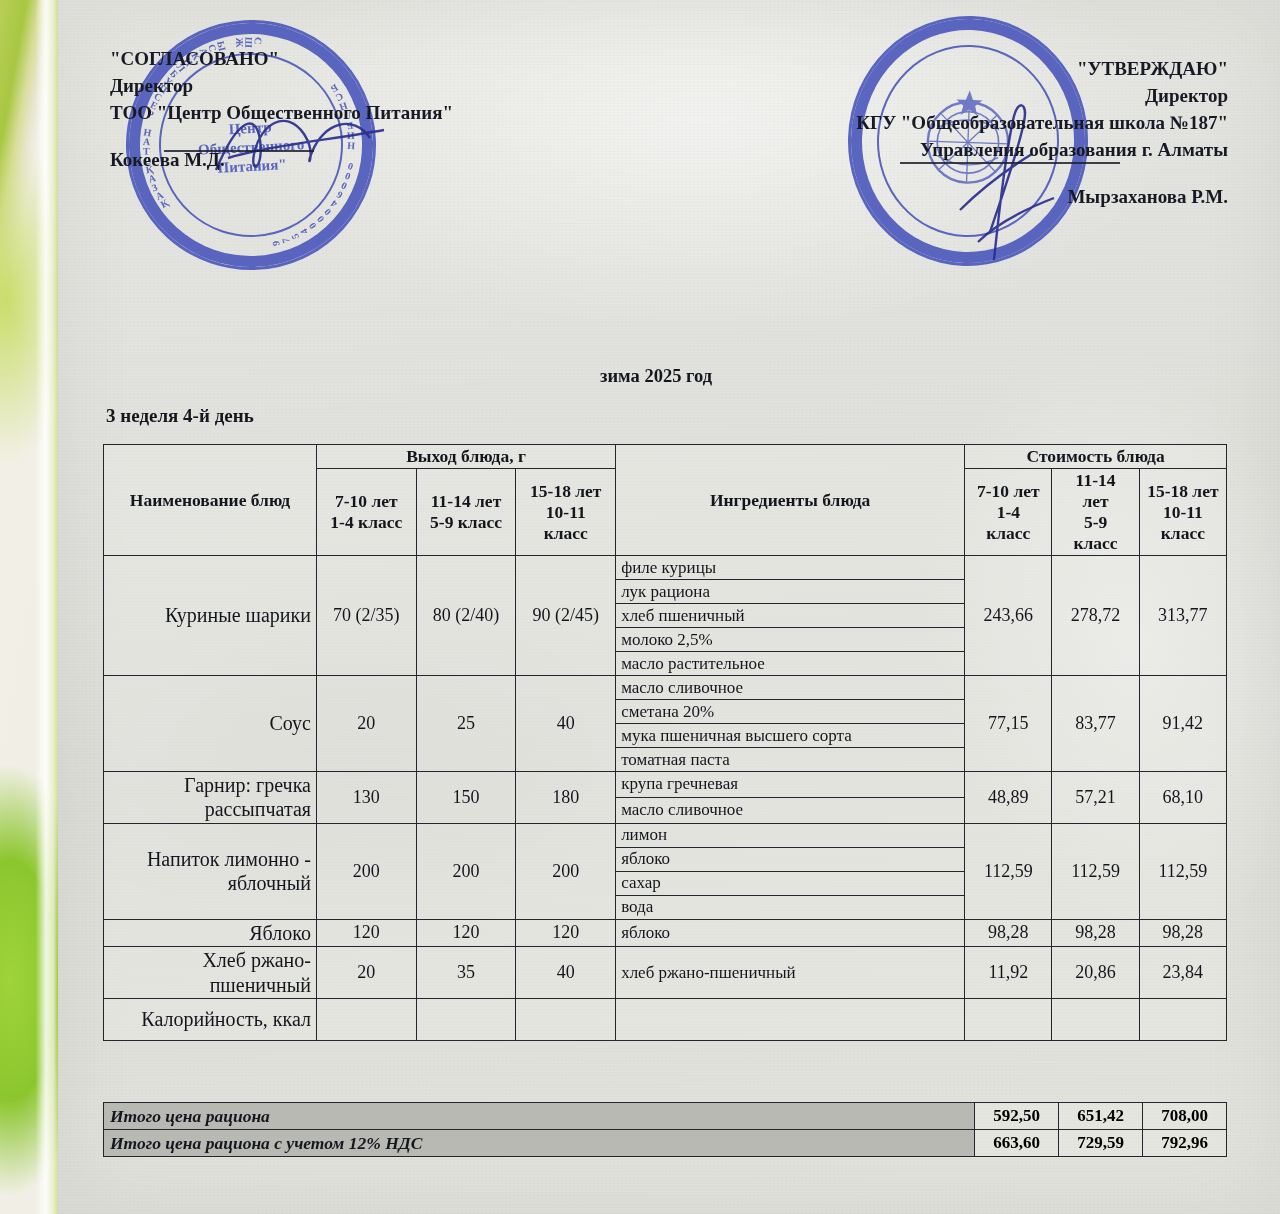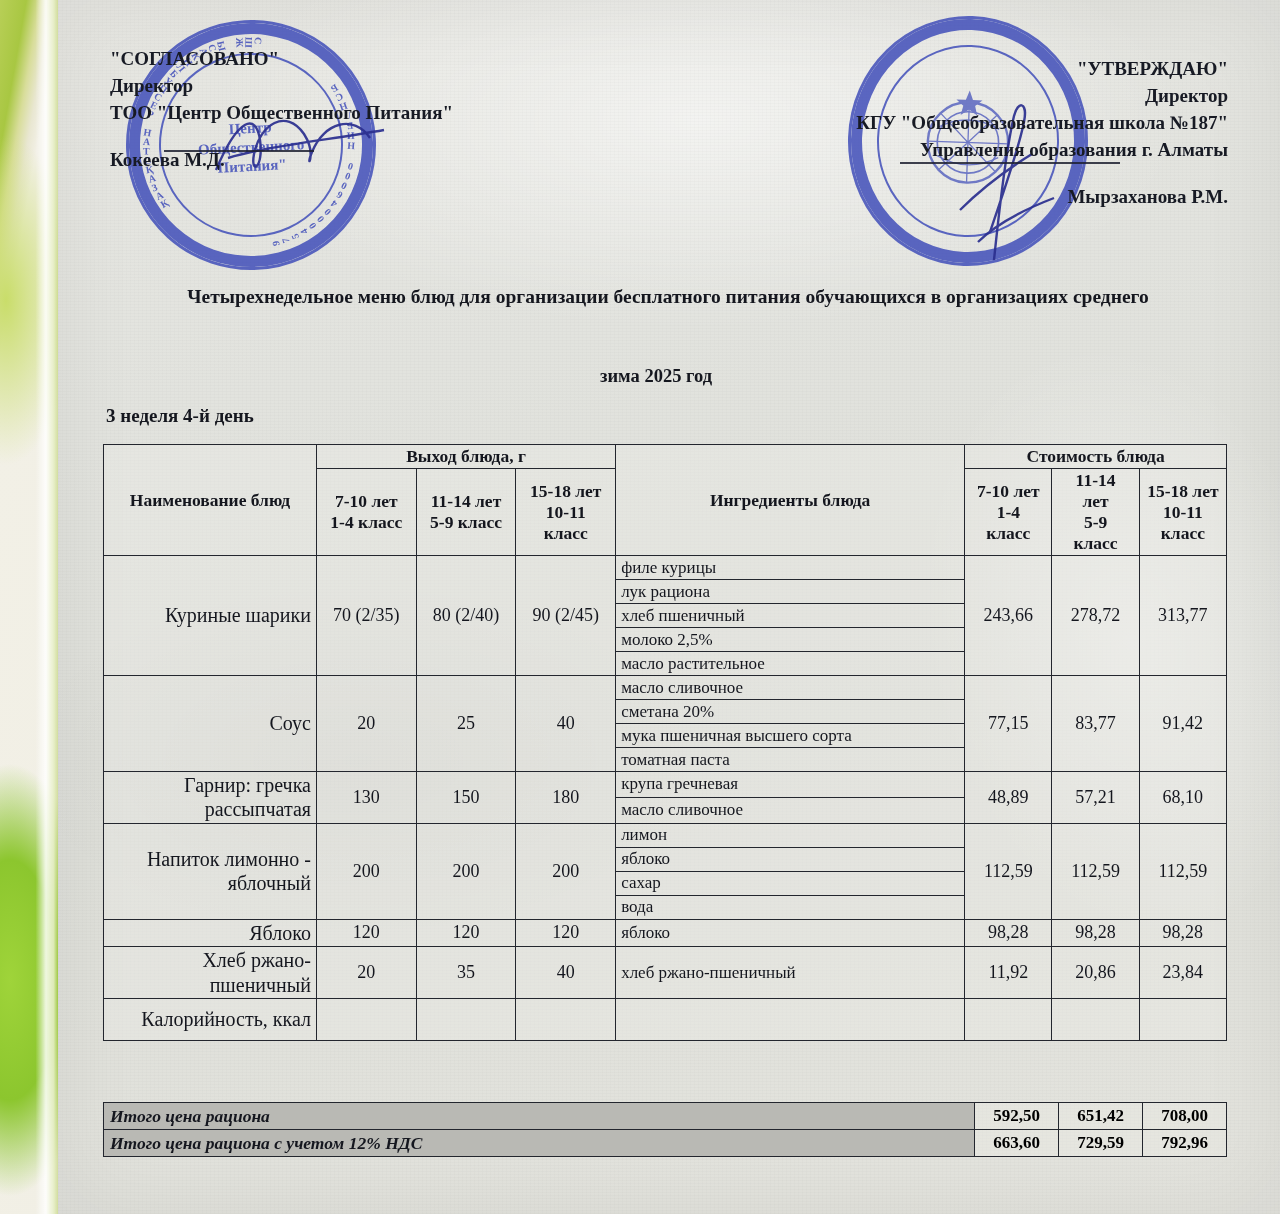--- a/index.html
+++ b/index.html
@@ -272,21 +272,20 @@
 
       <div class="hdr" id="hdr-right">
         <div>"УТВЕРЖДАЮ"</div>
         <div>Директор</div>
         <div class="line-kgu">КГУ "Общеобразовательная школа №187"</div>
         <div>Управления образования г. Алматы</div>
         <div class="sig-name">Мырзаханова Р.М.</div>
       </div>
 
       <div id="doc-title">
-        <div>Четырехнедельное меню блюд для организации бесплатного питания обучающихся в организациях среднего</div>
       </div>
       <div id="season">зима 2025 год</div>
       <div id="week-day">3 неделя 4-й день</div>
 
       <table id="menu-table">
         <colgroup>
           <col class="c-name">
             <col class="c-out">
             <col class="c-out">
             <col class="c-out">

